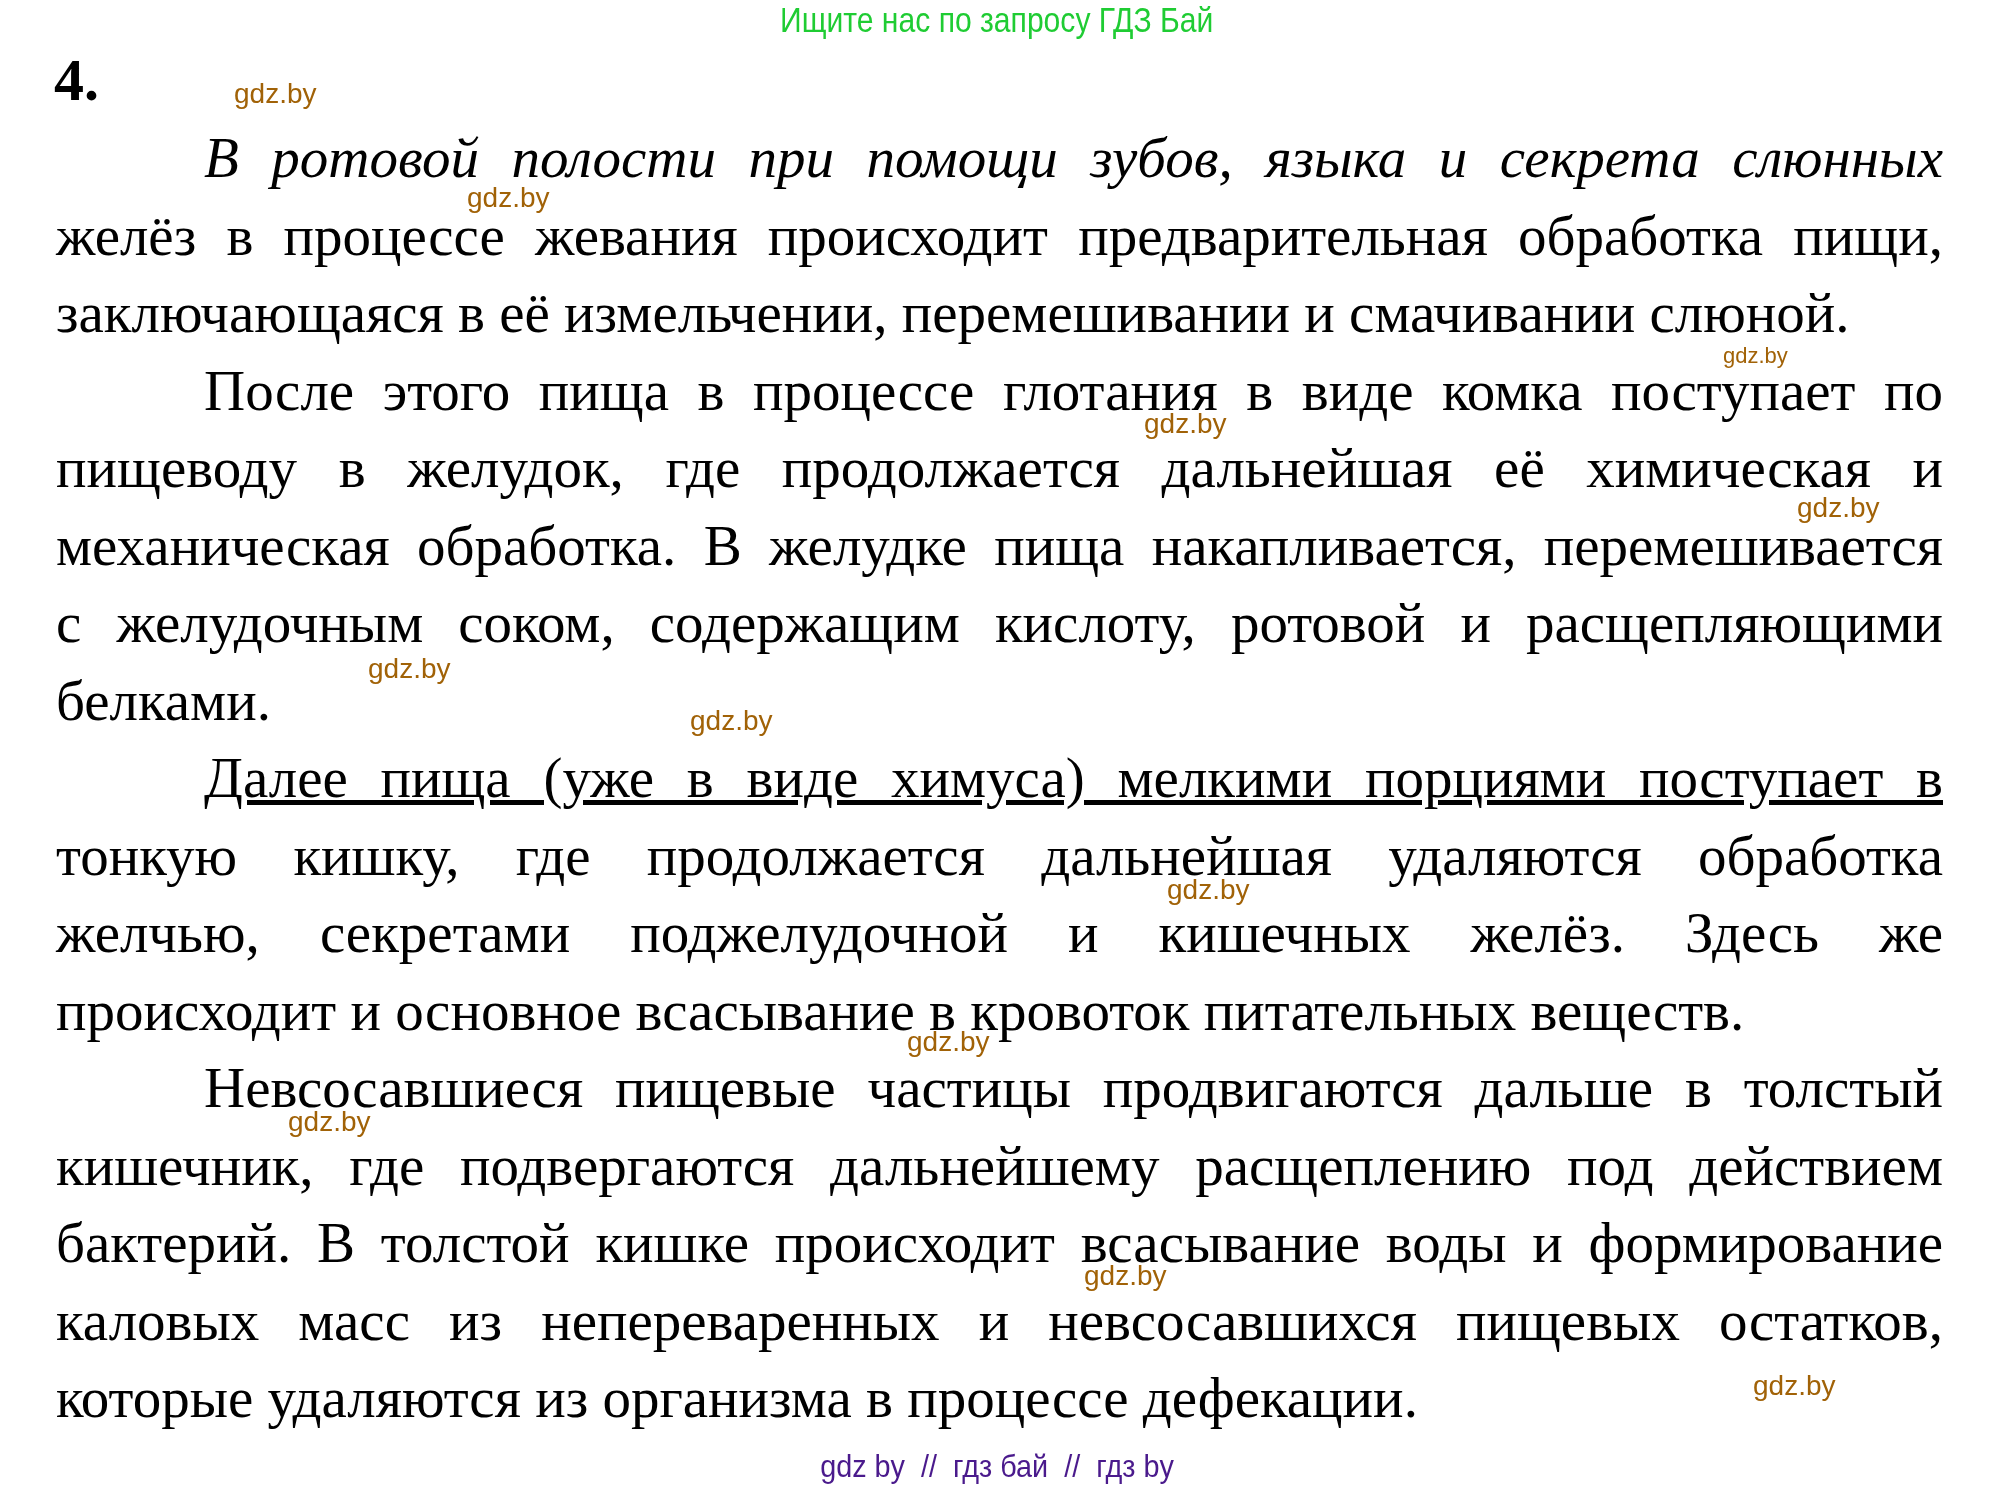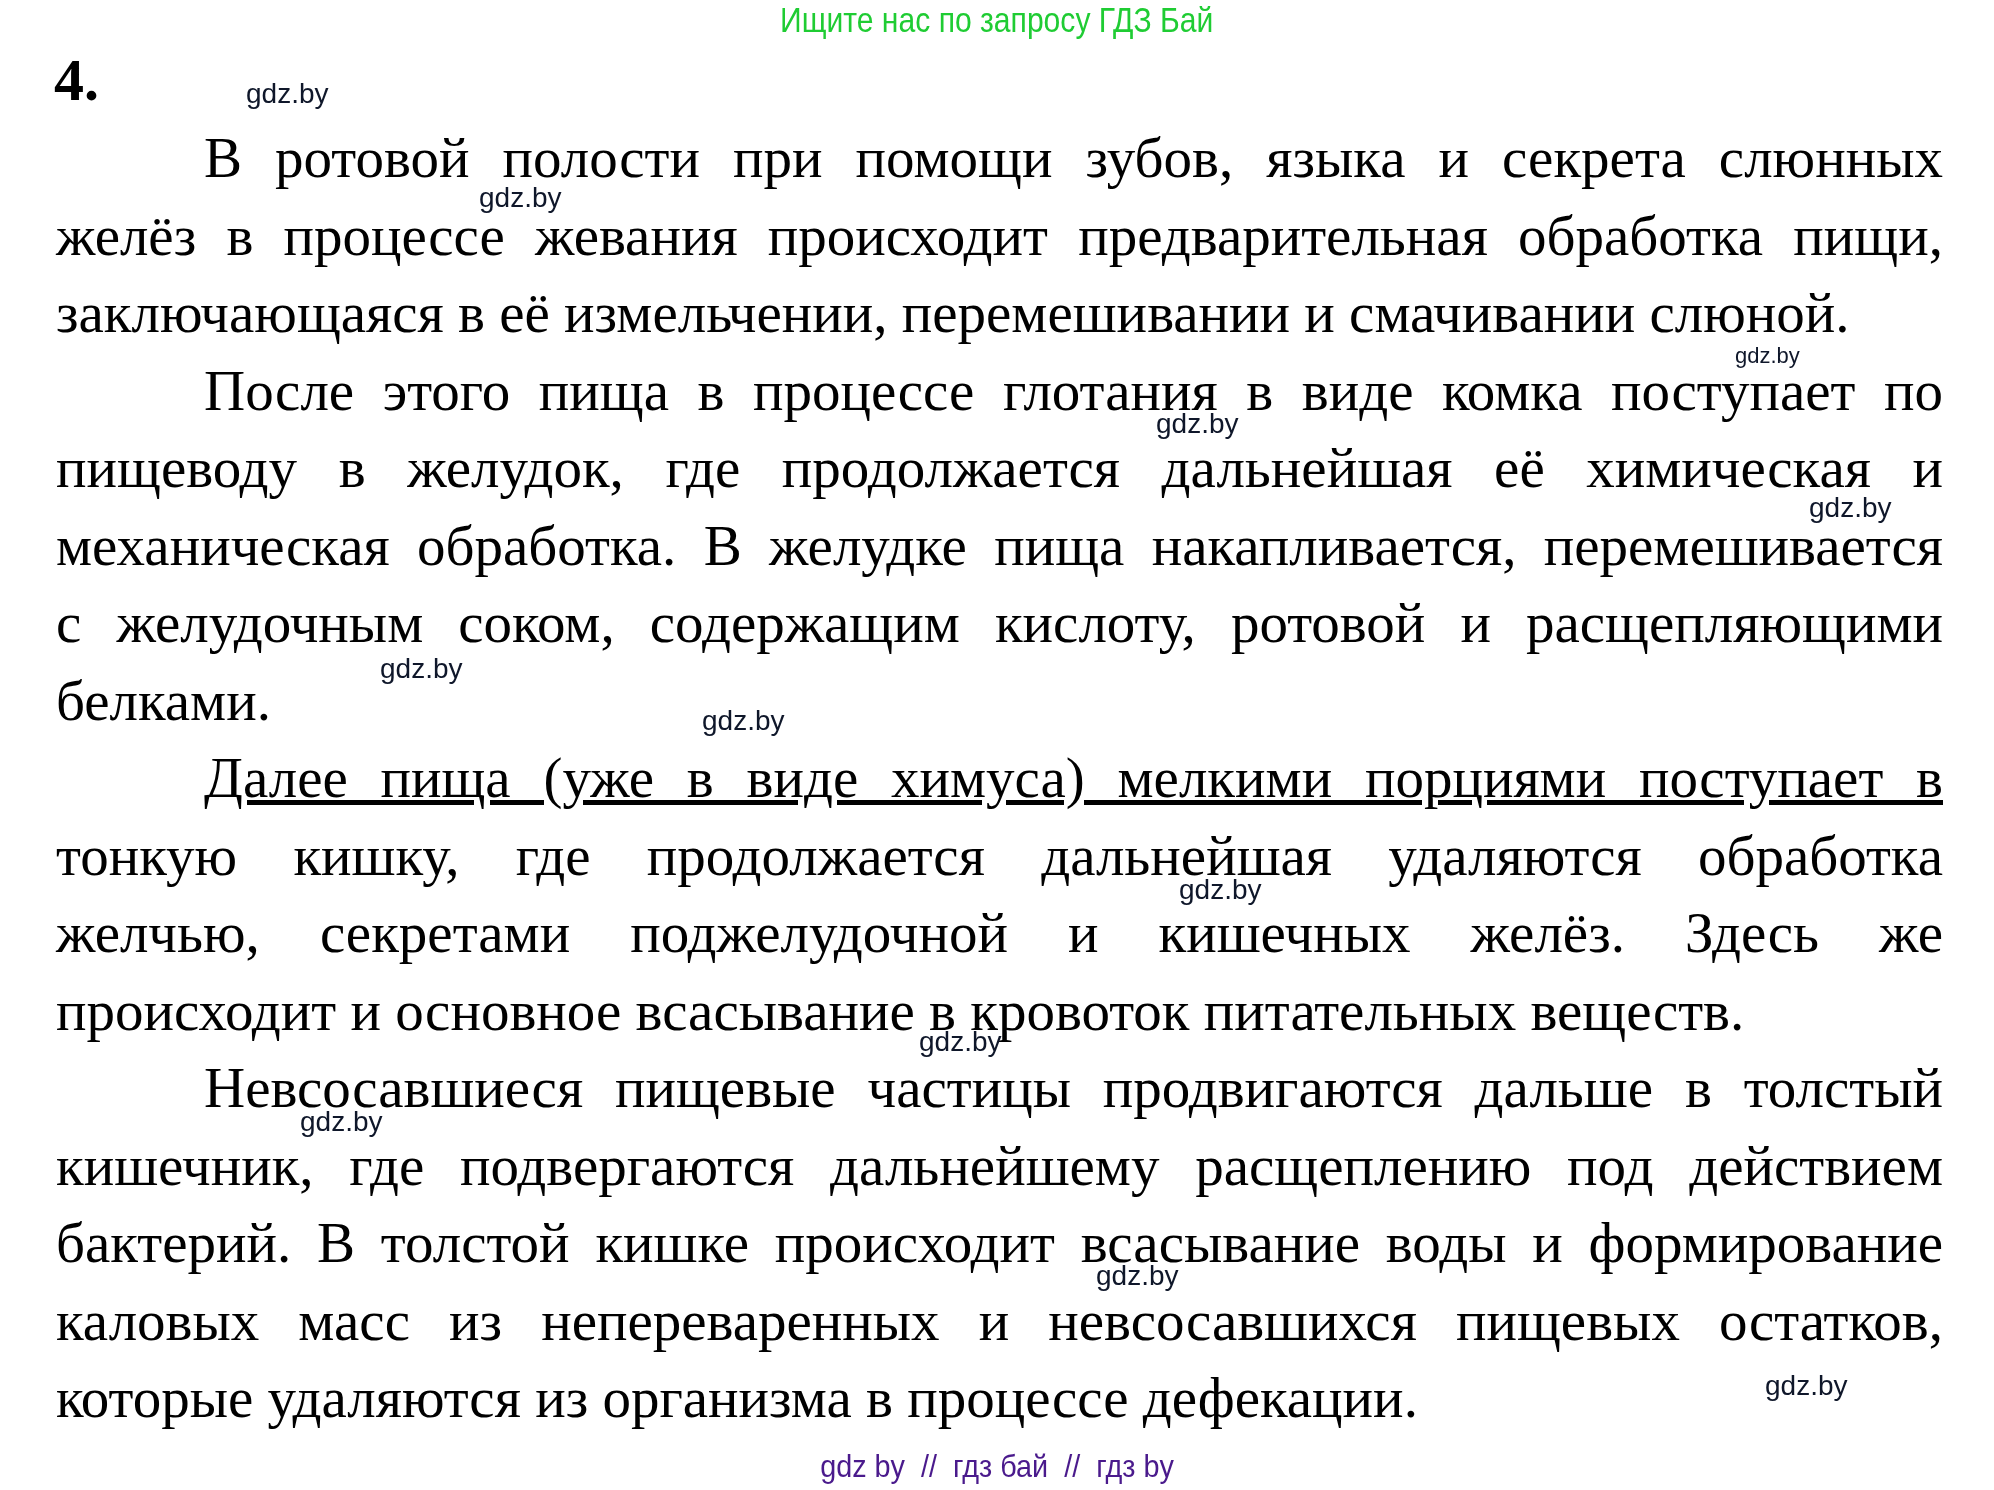--- a/index.html
+++ b/index.html
@@ -63,23 +63,22 @@
     }
     .line.indent {
       padding-left: 148px;
       box-sizing: border-box;
     }
     .watermark {
       position: absolute;
       font-family: "Liberation Sans", sans-serif;
       font-size: 28px;
       line-height: 28px;
-      color: #0f172a;
+      color: #a16207;
       white-space: nowrap;
-      margin-left: 12px;
     }
     .watermark.small {
       font-size: 22px;
       line-height: 22px;
     }
     .footer {
       position: absolute;
       left: 0;
       width: 1994px;
       top: 1446px;
@@ -95,21 +94,21 @@
     }
   </style>
 </head>
 <body>
 
 <div class="top-banner">Ищите нас по запросу ГДЗ Бай</div>
 
 <div class="task-number">4.</div>
 
 <div class="text-block" id="text-block">
-    <div class="line indent" style="top: 123px;">В ротовой полости при помощи зубов, языка и  секрета слюнных</div>
+    <div class="line indent" style="top: 123px; font-style: italic;">В ротовой полости при помощи зубов, языка и  секрета слюнных</div>
     <div class="line" style="top: 200.5px;">желёз в процессе жевания происходит предварительная обработка пищи,</div>
     <div class="line last" style="top: 278px;">заключающаяся в её измельчении, перемешивании и смачивании слюной.</div>
     <div class="line indent" style="top: 355.5px;">После этого пища в процессе глотания в виде комка поступает по</div>
     <div class="line" style="top: 433px;">пищеводу в желудок, где продолжается дальнейшая её химическая и</div>
     <div class="line" style="top: 510.5px;">механическая обработка. В желудке  пища накапливается, перемешивается</div>
     <div class="line" style="top: 588px;">с желудочным соком, содержащим кислоту, ротовой и расщепляющими</div>
     <div class="line last" style="top: 665.5px;">белками.</div>
     <div class="line indent" style="top: 743px; text-decoration: underline;">Далее пища (уже в виде химуса) мелкими порциями поступает в</div>
     <div class="line" style="top: 820.5px;">тонкую кишку, где продолжается  дальнейшая удаляются обработка</div>
     <div class="line" style="top: 898px;">желчью, секретами поджелудочной и кишечных желёз. Здесь же</div>

